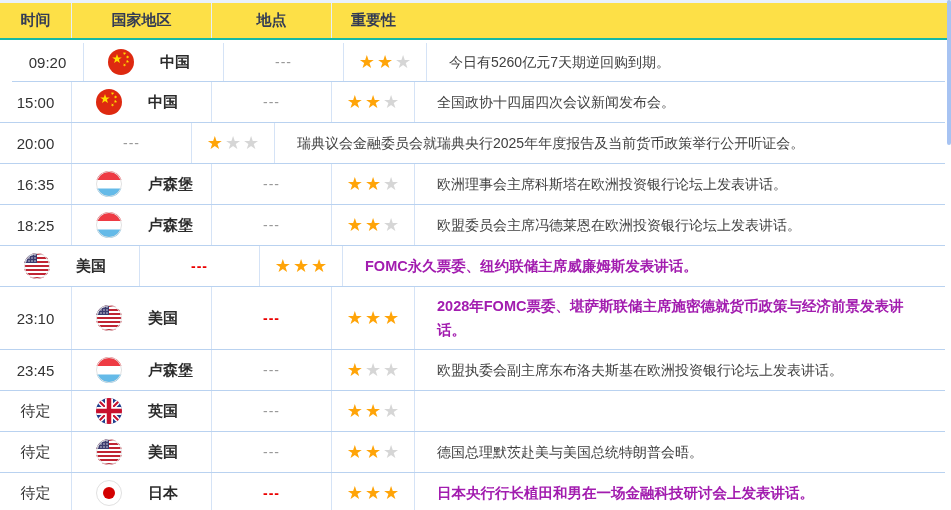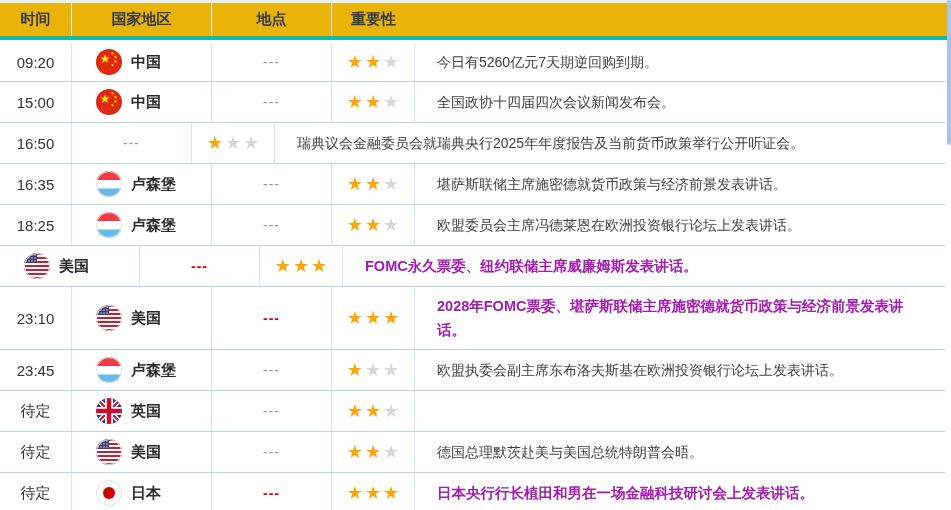--- a/index.html
+++ b/index.html
@@ -1,35 +1,35 @@
 <!DOCTYPE html>
 <html><head>
 <meta charset="utf-8">
 <style>
   * { box-sizing: border-box; margin: 0; padding: 0; }
   html,body { width: 951px; height: 510px; overflow: hidden; background: #fff;
     font-family: "Liberation Sans", "DejaVu Sans", sans-serif; }
   .calendar { position: relative; width: 951px; height: 510px; overflow: hidden; background:#fff; }
   .top-strip { height: 3px; background: #E9F1FC; }
-  .thead { display: flex; height: 37px; background: #eab308; border-bottom: 4px solid #14b8a6; text-align: right; }
+  .thead { display: flex; height: 37px; background: #fde047; border-bottom: 2px solid #14b8a6; text-align: right; }
   .hcell { display: flex; align-items: center; justify-content: center;
     font-weight: bold; font-size: 15px; color: #333B54; border-right: 1px solid #E4EEFB; }
   .hcell:last-child { border-right: none; }
   .c-time { width: 72px; }
   .c-region { width: 140px; }
   .c-location { width: 120px; }
   .c-importance { width: 83px; }
   .c-event { flex: 1; }
   .tbody { margin-top: 3px; margin-right: 6px; }
   .trow { display: flex; min-height: 41px; border-bottom: 1px solid #B9D2F0; align-items: stretch; }
-  .trow:first-child { min-height: 37px; }
+  .trow:first-child { min-height: 37px; margin-left: 12px; }
   .cell { display: flex; align-items: center; border-right: 1px solid #D5E3F6;
     font-size: 15px; color: #333; }
   .cell.c-time { justify-content: center; color: #333; }
-  .cell.c-region { padding-left: 24px; gap: 9px; }
+  .cell.c-region { padding-left: 24px; gap: 26px; }
   .country-name { font-weight: bold; color: #2b2b2b; font-size: 15px; }
   .cell.c-location { justify-content: center; color: #9A9A9A; letter-spacing: 1px; font-size: 14px; }
   .cell.c-location.loc-red { color: #EB0000; font-weight: bold; }
   .cell.c-importance { justify-content: center; }
   .star { font-size: 18px; line-height: 1; color: #FFA408; padding: 0 1px; }
   .star.empty { color: #D6D6D6; }
   .cell.c-event { padding: 7px 22px; font-size: 14px; color: #404040; line-height: 24px;
     border-right: none; }
   .event-text.event-red { color: #a21caf; font-weight: bold; font-size: 14.5px; }
   .flag { width: 26px; height: 26px; flex: none; display: inline-flex; }
@@ -107,21 +107,21 @@
         <div class="cell c-importance">
           <span class="star">★</span>
           <span class="star">★</span>
           <span class="star empty">★</span>
         </div>
         <div class="cell c-event">
           <span class="event-text">全国政协十四届四次会议新闻发布会。</span>
         </div>
       </div>
       <div class="trow">
-        <div class="cell c-time">16:50</div>
+        <div class="cell c-time">20:00</div>
         <div class="cell c-location">---</div>
         <div class="cell c-importance">
           <span class="star">★</span>
           <span class="star empty">★</span>
           <span class="star empty">★</span>
         </div>
         <div class="cell c-event">
           <span class="event-text">瑞典议会金融委员会就瑞典央行2025年年度报告及当前货币政策举行公开听证会。</span>
         </div>
       </div>
@@ -145,21 +145,21 @@
           </span>
           <span class="country-name">卢森堡</span>
         </div>
         <div class="cell c-location">---</div>
         <div class="cell c-importance">
           <span class="star">★</span>
           <span class="star">★</span>
           <span class="star empty">★</span>
         </div>
         <div class="cell c-event">
-          <span class="event-text">堪萨斯联储主席施密德就货币政策与经济前景发表讲话。</span>
+          <span class="event-text">欧洲理事会主席科斯塔在欧洲投资银行论坛上发表讲话。</span>
         </div>
       </div>
       <div class="trow">
         <div class="cell c-time">18:25</div>
         <div class="cell c-region">
           <span class="flag">
             <svg width="26" height="26" viewBox="0 0 26 26">
               <defs>
                 <clipPath id="cp4">
                   <circle cx="13" cy="13" r="13"></circle>

